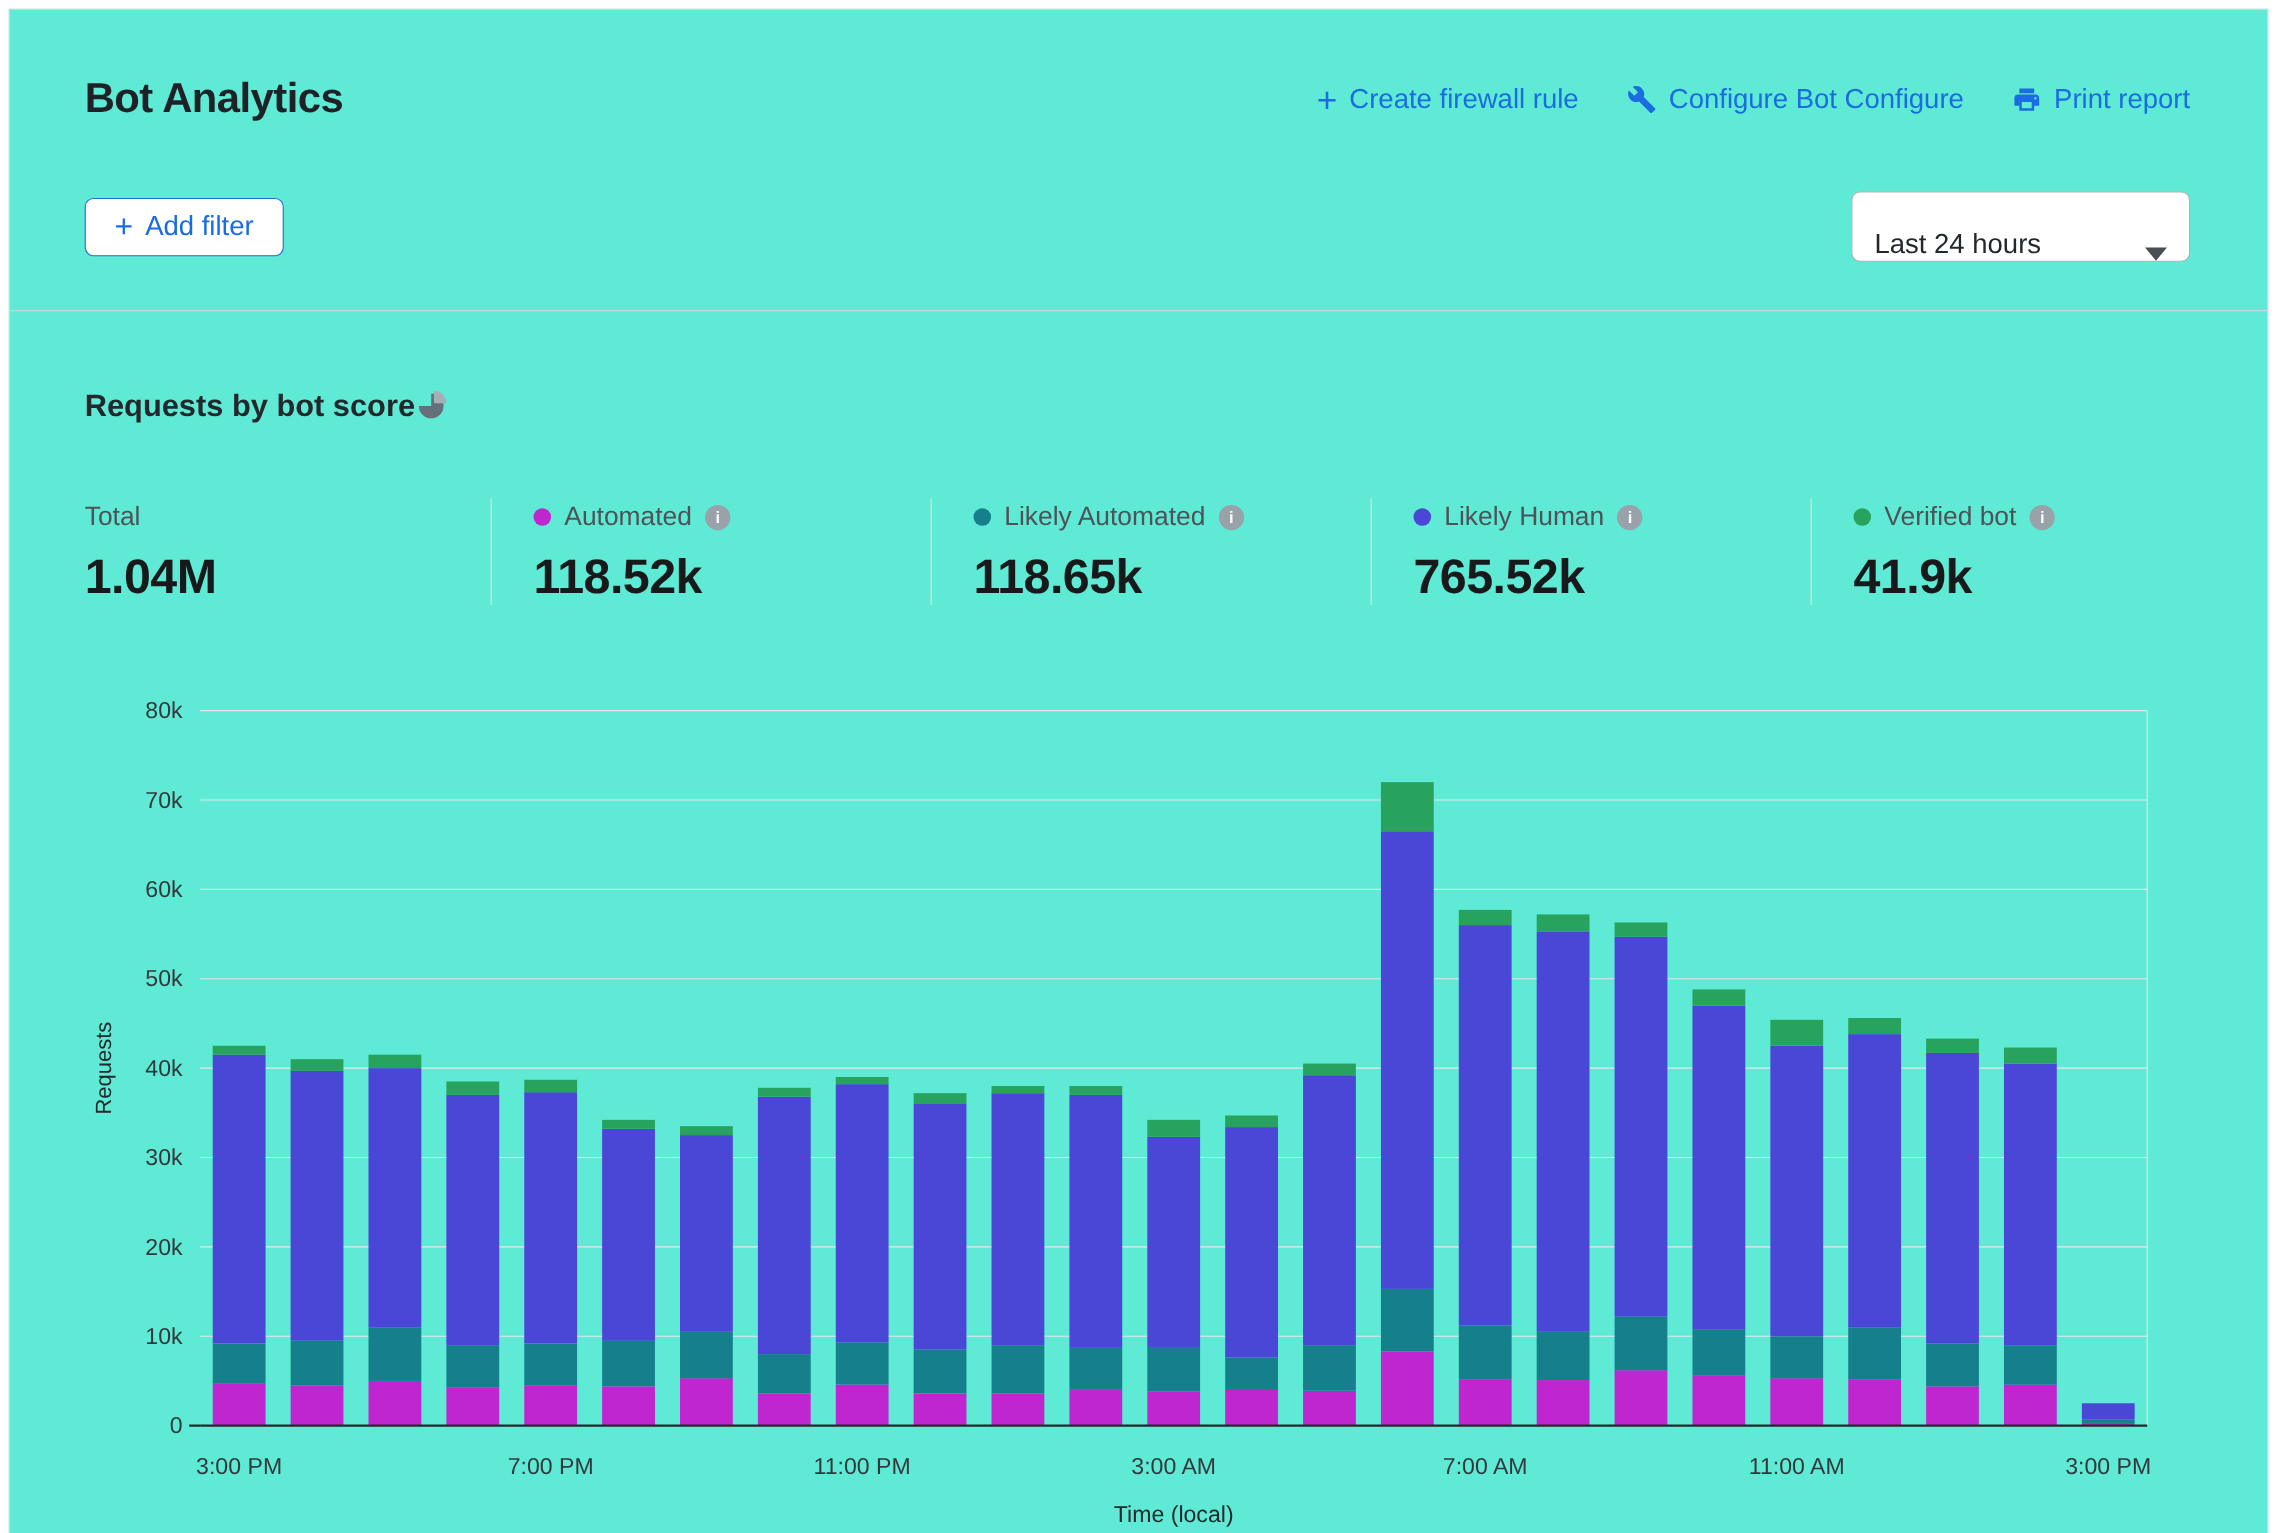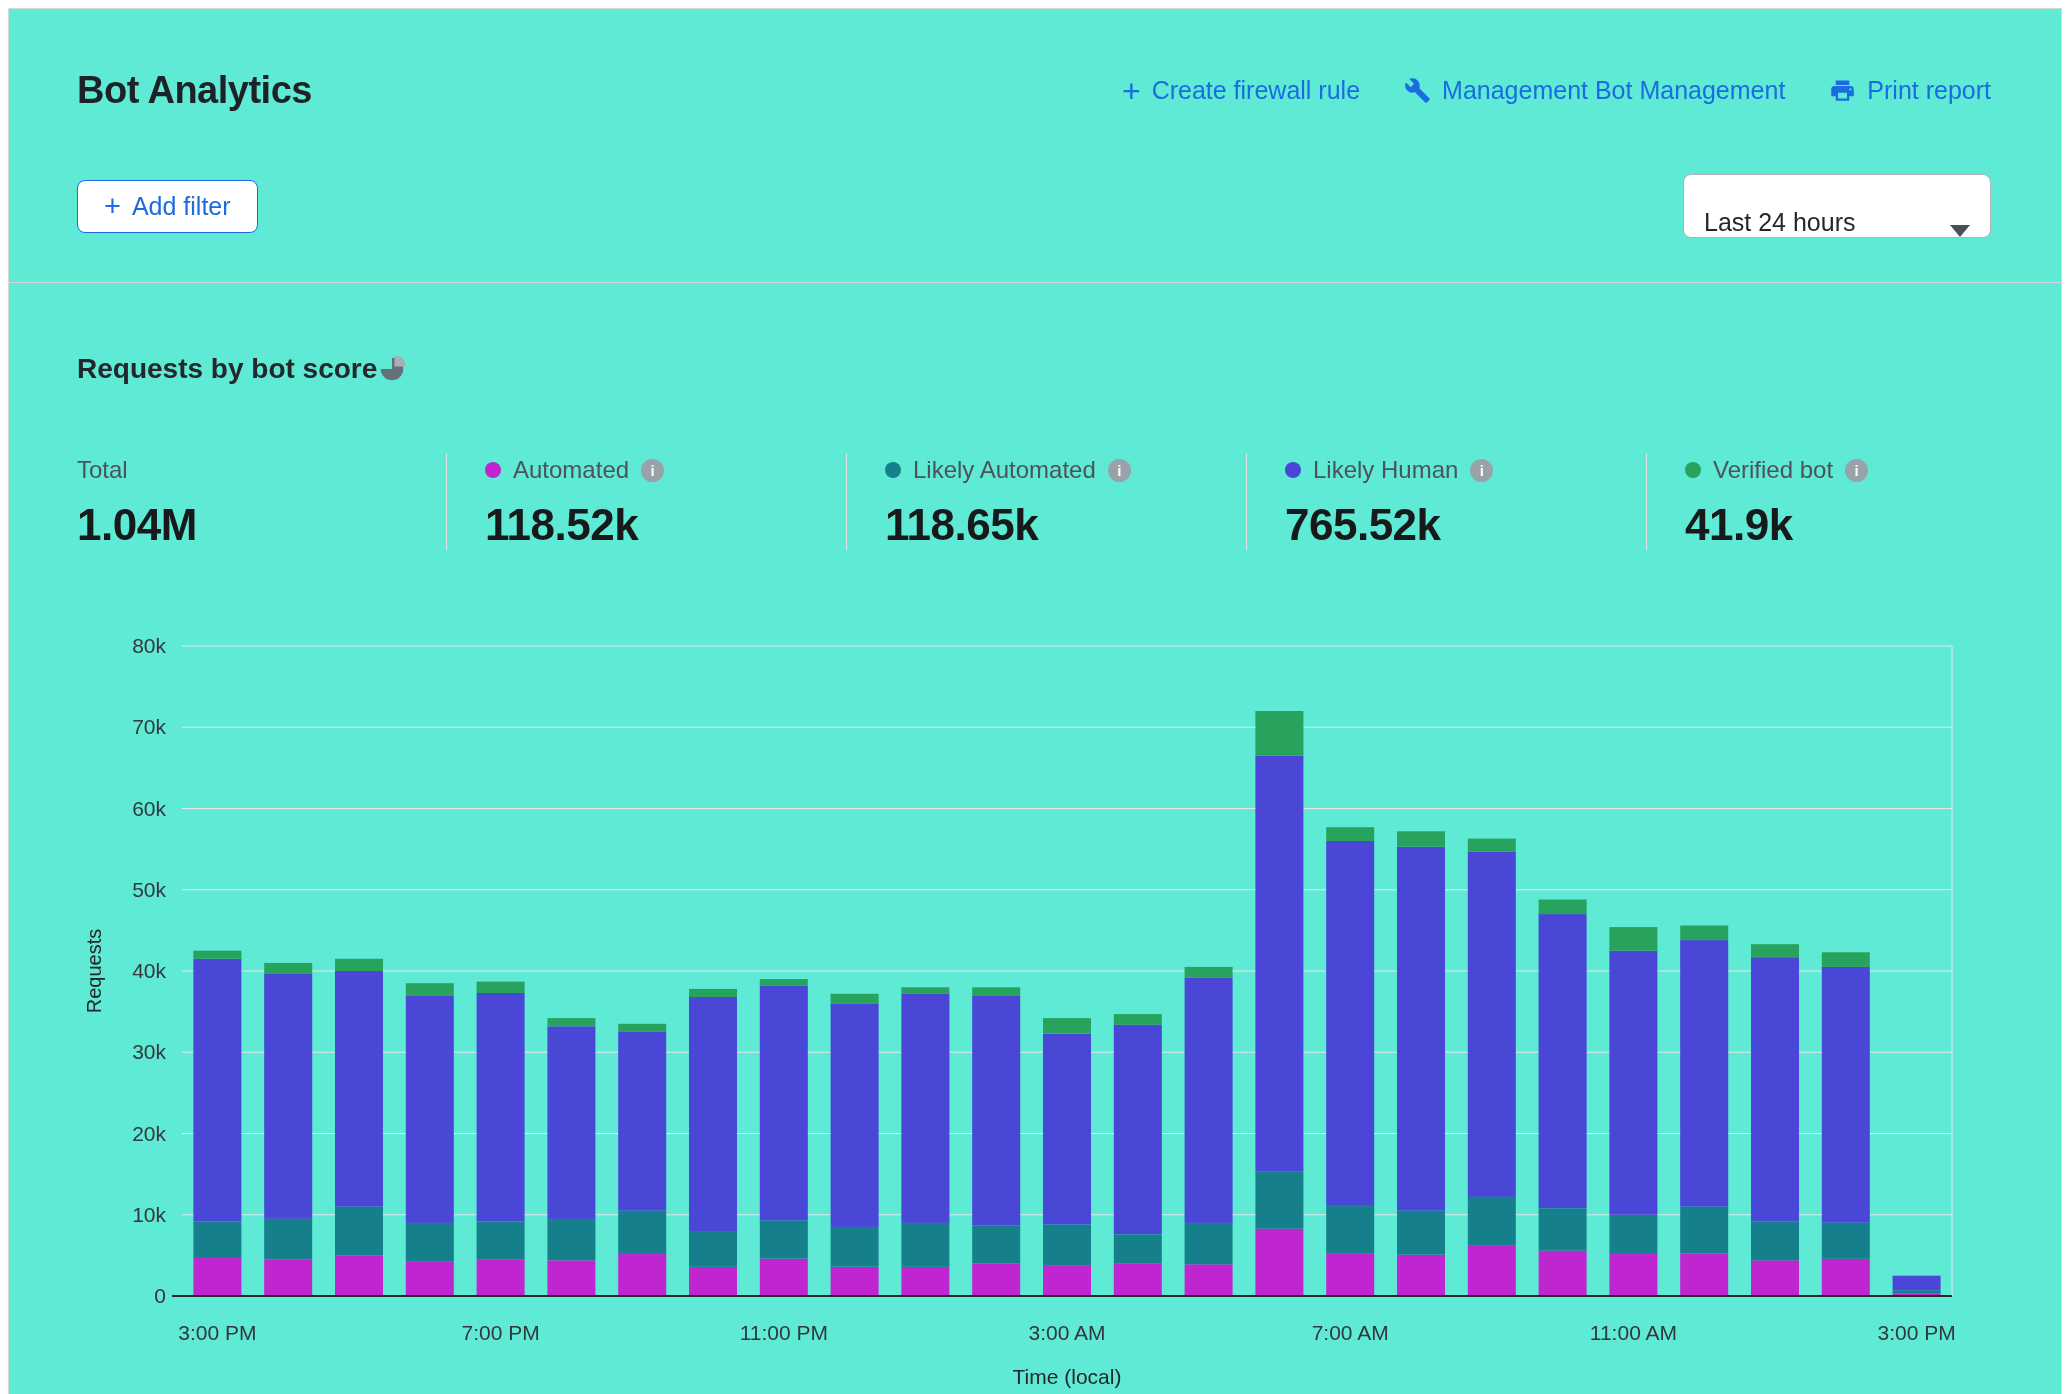--- a/index.html
+++ b/index.html
@@ -83,21 +83,21 @@
         <a class="action">
           <span class="plus-icon"></span>
           <span>Create firewall rule</span>
         </a>
         <a class="action">
           <span>
             <svg width="27" height="27" viewBox="0 0 24 24" fill="#1a6ce0">
                 <path d="M22.7 19l-9.1-9.1c.9-2.3.4-5-1.5-6.9-2-2-5-2.4-7.4-1.3L9 6 6 9 1.6 4.7C.4 7.1.9 10.1 2.9 12.1c1.9 1.9 4.6 2.4 6.9 1.5l9.1 9.1c.4.4 1 .4 1.4 0l2.3-2.3c.5-.4.5-1.1.1-1.4z"></path>
               </svg>
           </span>
-          <span>Management Bot Management</span>
+          <span>Configure Bot Configure</span>
         </a>
         <a class="action">
           <span>
             <svg width="27" height="27" viewBox="0 0 24 24" fill="#1a6ce0">
                 <path d="M19 8H5a3 3 0 0 0-3 3v6h4v4h12v-4h4v-6a3 3 0 0 0-3-3zm-3 11H8v-5h8v5zm3-7a1 1 0 1 1 0-2 1 1 0 0 1 0 2zM18 3H6v4h12V3z"></path>
               </svg>
           </span>
           <span>Print report</span>
         </a>
       </div>

